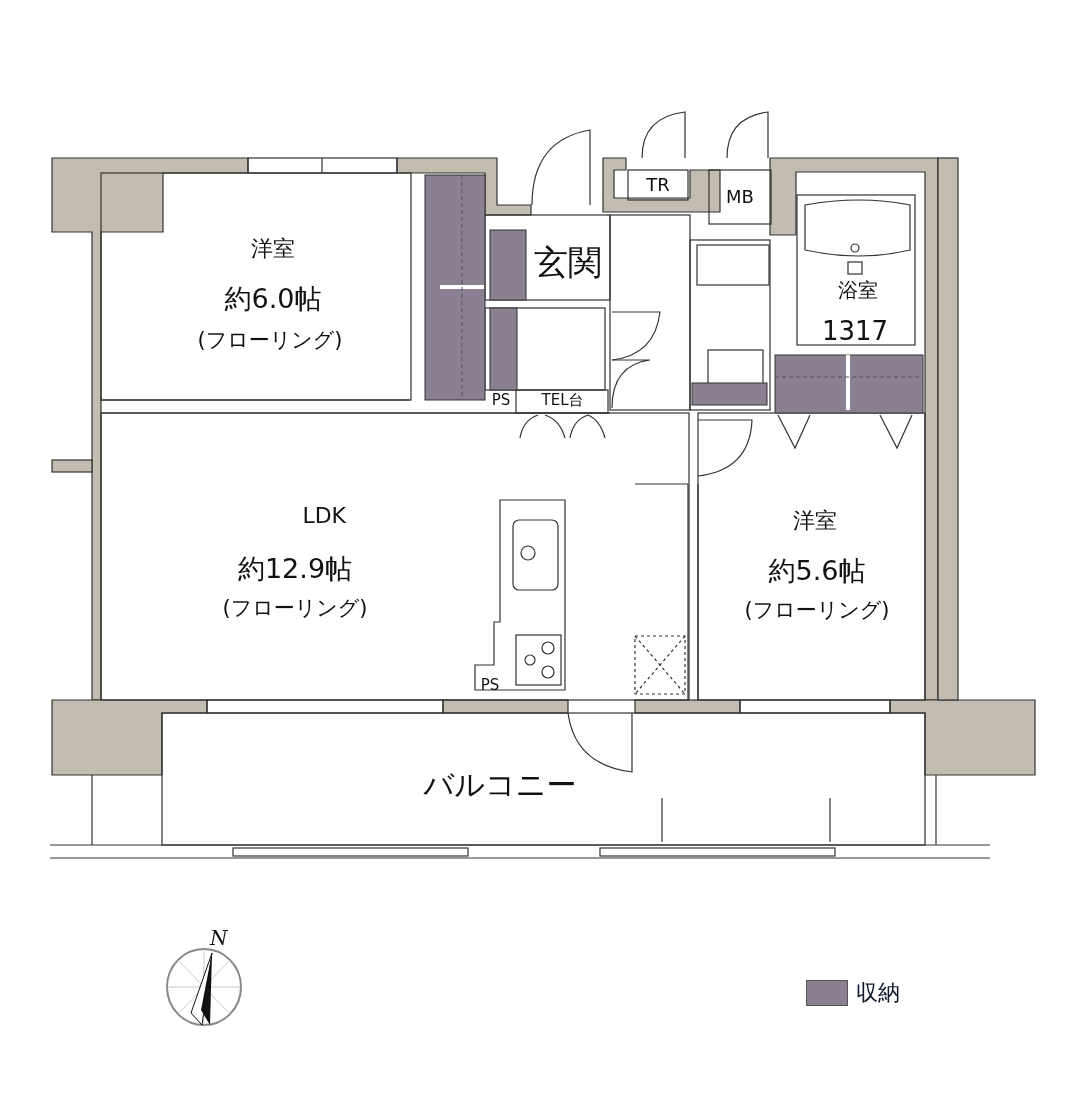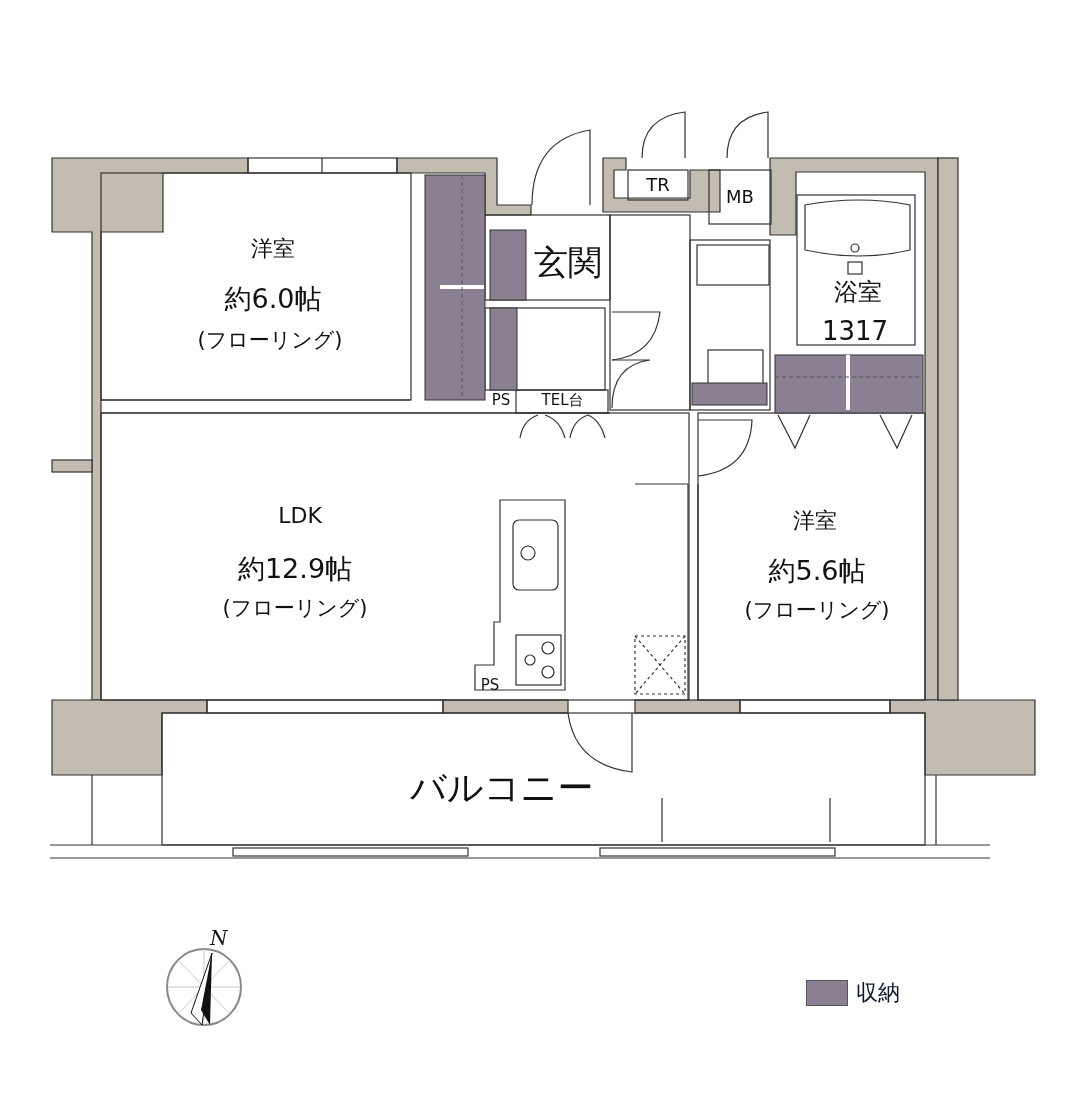--- a/index.html
+++ b/index.html
@@ -140,32 +140,32 @@
     </g>
     <polygon points="191,1013 212,953 202,1025" fill="#fff" stroke="#111"></polygon>
     <polygon points="212,953 210,1025 201,1010" fill="#111"></polygon>
   </g>
 </svg>
 
 <div class="lbl room-name" style="left:228px;top:238px;width:90px;">洋室</div>
 <div class="lbl room-size" style="left:198px;top:285px;width:150px;">約6.0帖</div>
 <div class="lbl room-floor" style="left:175px;top:330px;width:190px;">(フローリング)</div>
 
-<div class="lbl room-name" style="left:240px;top:505px;width:120px;">LDK</div>
+<div class="lbl room-name" style="left:226px;top:505px;width:120px;text-align:right;">LDK</div>
 <div class="lbl room-size" style="left:210px;top:555px;width:170px;">約12.9帖</div>
 <div class="lbl room-floor" style="left:200px;top:598px;width:190px;">(フローリング)</div>
 
 <div class="lbl room-name" style="left:770px;top:510px;width:90px;">洋室</div>
 <div class="lbl room-size" style="left:742px;top:557px;width:150px;">約5.6帖</div>
 <div class="lbl room-floor" style="left:722px;top:600px;width:190px;">(フローリング)</div>
 
 <div class="lbl room-name" style="left:528px;top:245px;width:80px;font-size:34px;">玄関</div>
-<div class="lbl room-name" style="left:818px;top:280px;width:80px;font-size:24px;">浴室</div>
+<div class="lbl room-name" style="left:818px;top:280px;width:80px;font-size:20px;">浴室</div>
 <div class="lbl room-size" style="left:815px;top:318px;width:80px;font-size:26px;">1317</div>
-<div class="lbl room-size" style="left:410px;top:770px;width:180px;font-size:36px;">バルコニー</div>
+<div class="lbl room-size" style="left:410px;top:770px;width:180px;font-size:30px;">バルコニー</div>
 
 <div class="lbl small" style="left:628px;top:176px;width:60px;">TR</div>
 <div class="lbl small" style="left:709px;top:188px;width:62px;">MB</div>
 <div class="lbl tiny" style="left:486px;top:393px;width:30px;">PS</div>
 <div class="lbl tiny" style="left:520px;top:393px;width:85px;">TEL台</div>
 <div class="lbl tiny" style="left:475px;top:678px;width:30px;">PS</div>
 
 <div class="lbl" style="left:210px;top:928px;font-size:20px;font-style:italic;font-family:'DejaVu Serif',serif;">N</div>
 
 <div class="legend">

